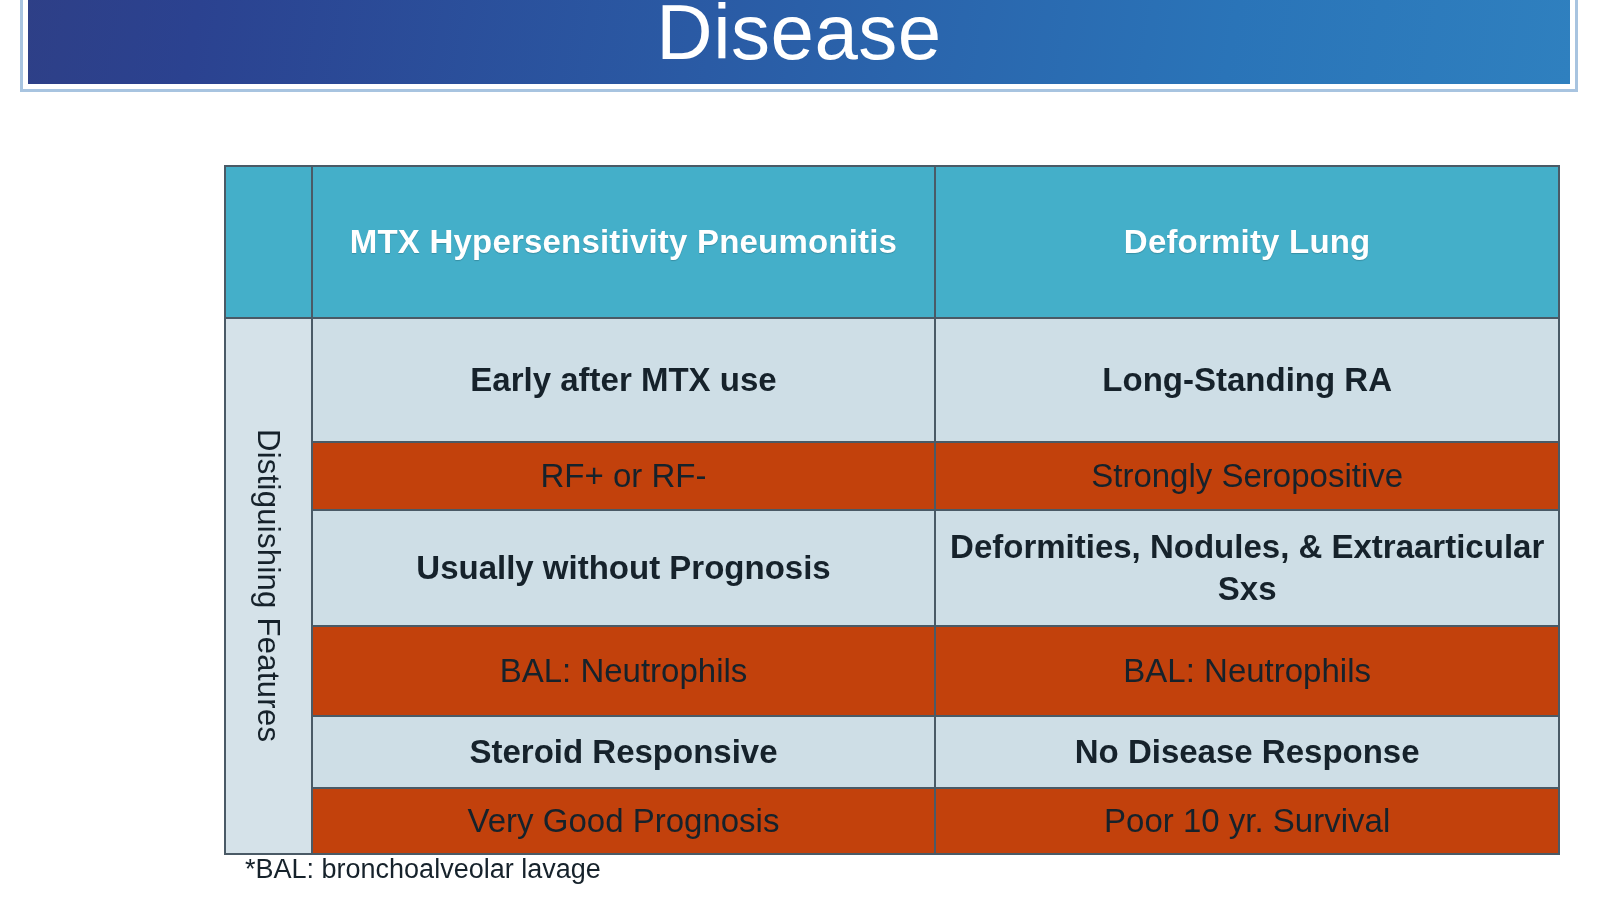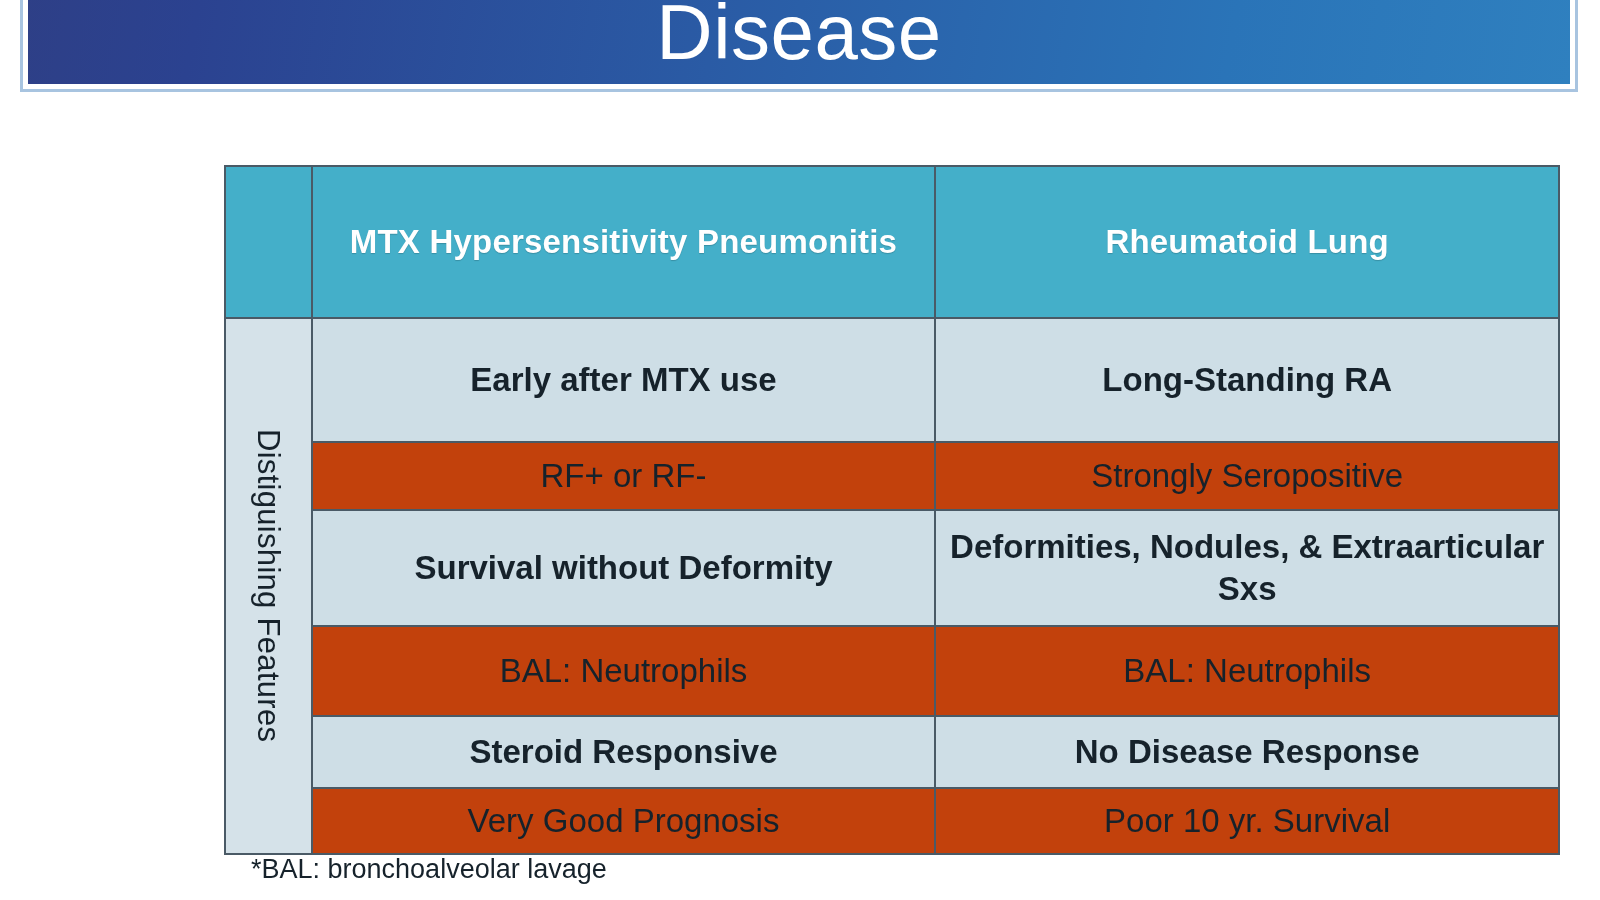--- a/index.html
+++ b/index.html
@@ -113,21 +113,21 @@
   .h-tall  { height: 122px; }
   .h-short { height: 66px; }
   .h-med   { height: 114px; }
   .h-tall2 { height: 88px; }
   .h-med2  { height: 70px; }
   .h-last  { height: 64px; }
 
   
   #footnote {
     position: absolute;
-    left: 251px;
+    left: 245px;
     top: 852px;
     font-size: 27px;
     line-height: 34px;
     color: #16222b;
     white-space: nowrap;
   }
 </style>
 </head>
 <body>
 
@@ -141,37 +141,37 @@
 <table id="comparison-table">
   <colgroup>
     <col class="col-label">
     <col class="col-mtx">
     <col class="col-ra">
   </colgroup>
   <thead>
     <tr>
       <th class="hdr-corner"></th>
       <th class="hdr-cell">MTX  Hypersensitivity Pneumonitis</th>
-      <th class="hdr-cell">Rheumatoid Lung</th>
+      <th class="hdr-cell">Deformity Lung</th>
     </tr>
   </thead>
   <tbody>
     <tr class="row-dark">
       <td class="side-label-cell" rowspan="6">
         <div class="side-label-inner">Distiguishing Features</div>
       </td>
       <td class="cell h-tall">Early after MTX  use</td>
       <td class="cell h-tall">Long-Standing RA</td>
     </tr>
     <tr class="row-light">
       <td class="cell h-short">RF+ or  RF-</td>
       <td class="cell h-short">Strongly Seropositive</td>
     </tr>
     <tr class="row-dark">
-      <td class="cell h-med">Survival without Deformity</td>
+      <td class="cell h-med">Usually without Prognosis</td>
       <td class="cell h-med">Deformities, Nodules, &amp; Extraarticular Sxs</td>
     </tr>
     <tr class="row-light">
       <td class="cell h-tall2">BAL: Neutrophils</td>
       <td class="cell h-tall2">BAL: Neutrophils</td>
     </tr>
     <tr class="row-dark">
       <td class="cell h-med2">Steroid Responsive</td>
       <td class="cell h-med2">No Disease Response</td>
     </tr>

